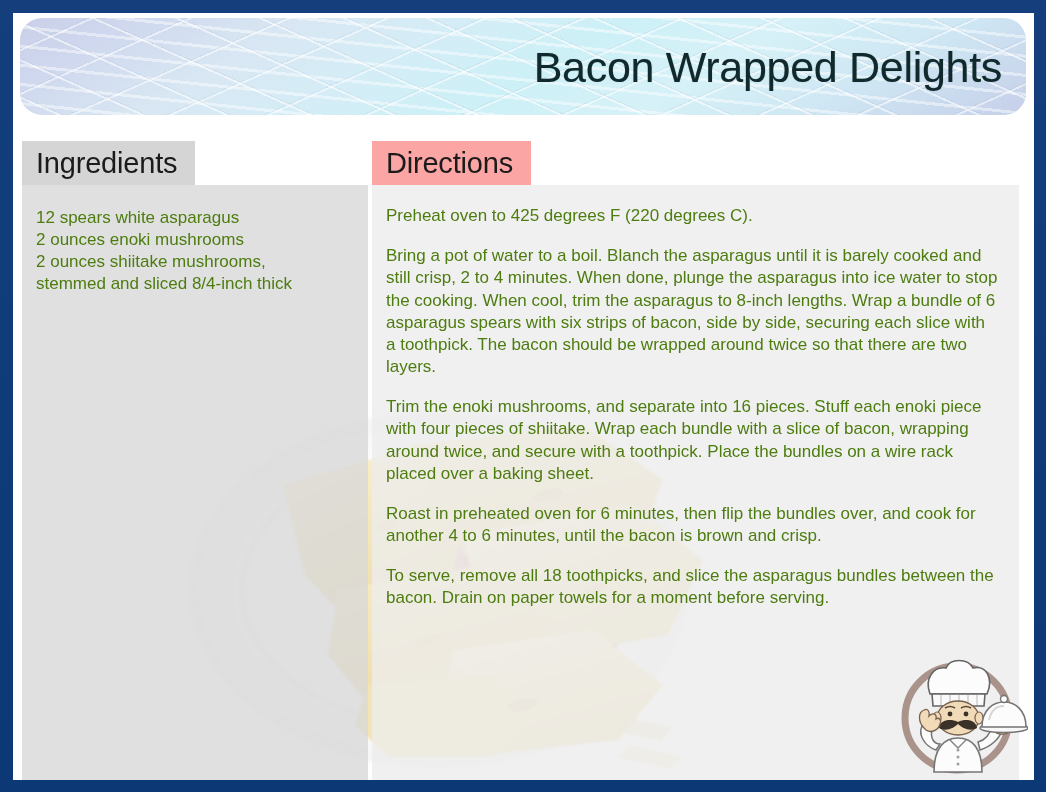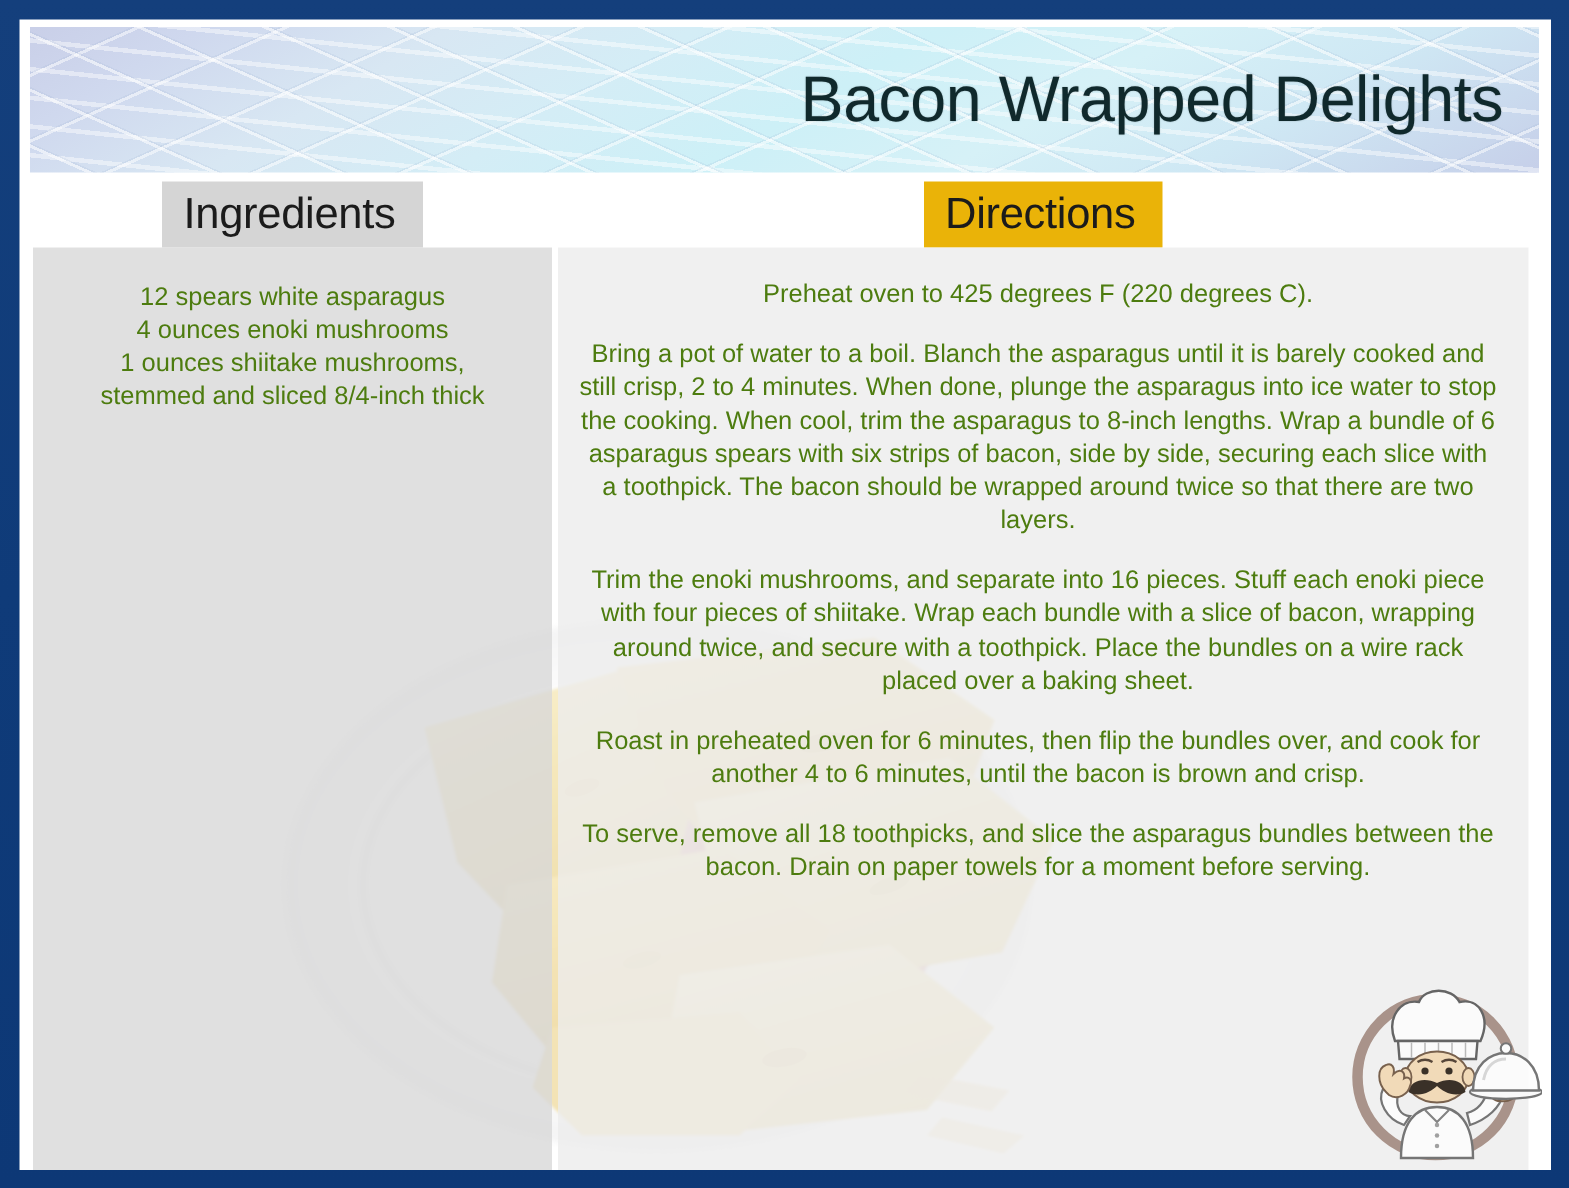--- a/index.html
+++ b/index.html
@@ -40,20 +40,21 @@
     overflow: hidden;
     background: linear-gradient(150deg,
         #c9cfe8 0%,
         #cfd8ee 10%,
         #d8e7f3 24%,
         #d4edf6 38%,
         #cdf0f7 52%,
         #d6f1f7 66%,
         #cfe8f4 80%,
         #c6cfe9 100%);
+    border-radius: 22px;
   }
 
   .banner-texture {
     position: absolute;
     inset: -40px -40px;
     background:
       repeating-linear-gradient(24deg,
         rgba(255,255,255,0.55) 0px, rgba(255,255,255,0.55) 2px,
         rgba(160,180,210,0.16) 2px, rgba(160,180,210,0.16) 3px,
         rgba(255,255,255,0.0) 3px, rgba(255,255,255,0.0) 34px),
@@ -88,39 +89,38 @@
     width: 580px;
     height: 400px;
     opacity: 0.70;
     pointer-events: none;
     overflow: hidden;
   }
 
   
   .col {
     position: absolute;
-    top: 108px;
-    text-align: center;
+    top: 128px;
   }
   .col-ingredients { left: 9px;   width: 346px; }
   .col-directions  { left: 359px; width: 647px; }
 
   .section-tab {
     position: relative;
     height: 44px;
     padding: 0 18px 0 14px;
     display: inline-flex;
     align-items: center;
     font-size: 29px;
     font-weight: 400;
     color: #1b1b1b;
     letter-spacing: -0.2px;
   }
   .tab-ingredients { background: #d5d5d5; }
-  .tab-directions  { background: #eab308; }
+  .tab-directions  { background: #fca5a5; }
 
   .panel {
     position: absolute;
     left: 0;
     top: 44px;
     width: 100%;
     height: 618px;
     padding: 22px 14px 0 14px;
     font-size: 17px;
     line-height: 1.30;
@@ -227,22 +227,22 @@
           <path d="M448 330 L510 342 L498 356 L440 344 Z" fill="#e9cf92"></path>
           <path d="M465 360 L520 372 L506 384 L455 372 Z" fill="#edd59b"></path>
         </g>
       </svg>
     </div>
 
     <div class="col col-ingredients">
       <div class="section-tab tab-ingredients">Ingredients</div>
       <div class="panel panel-ingredients">
         <div class="ingredient-line">12 spears white asparagus</div>
-        <div class="ingredient-line">4 ounces enoki mushrooms</div>
-        <div class="ingredient-line">1 ounces shiitake mushrooms,</div>
+        <div class="ingredient-line">2 ounces enoki mushrooms</div>
+        <div class="ingredient-line">2 ounces shiitake mushrooms,</div>
         <div class="ingredient-line">stemmed and sliced 8/4-inch thick</div>
       </div>
     </div>
 
     <div class="col col-directions">
       <div class="section-tab tab-directions">Directions</div>
       <div class="panel panel-directions">
         <p class="direction-para">Preheat oven to 425 degrees F (220 degrees C).</p>
         <p class="direction-para">Bring a pot of water to a boil. Blanch the asparagus until it is barely cooked and still crisp, 2 to 4 minutes. When done, plunge the asparagus into ice water to stop the cooking. When cool, trim the asparagus to 8-inch lengths. Wrap a bundle of 6 asparagus spears with six strips of bacon, side by side, securing each slice with a toothpick. The bacon should be wrapped around twice so that there are two layers.</p>
         <p class="direction-para">Trim the enoki mushrooms, and separate into 16 pieces. Stuff each enoki piece with four pieces of shiitake. Wrap each bundle with a slice of bacon, wrapping around twice, and secure with a toothpick. Place the bundles on a wire rack placed over a baking sheet.</p>

